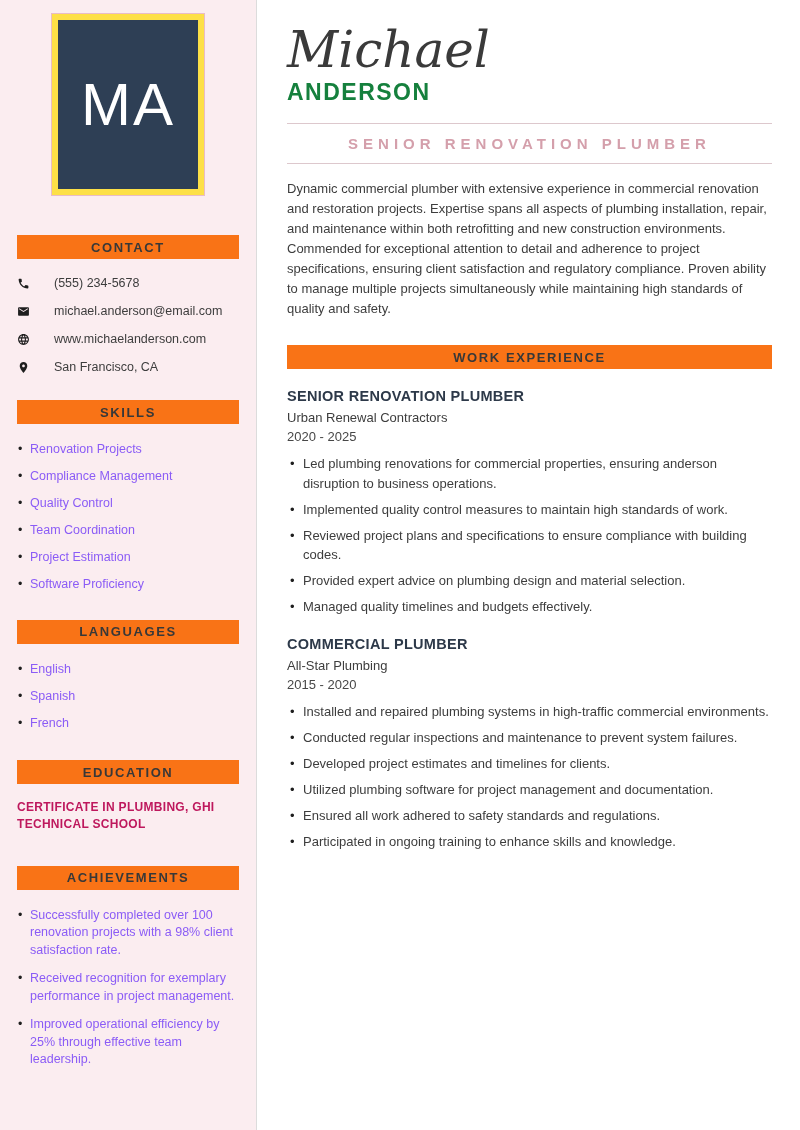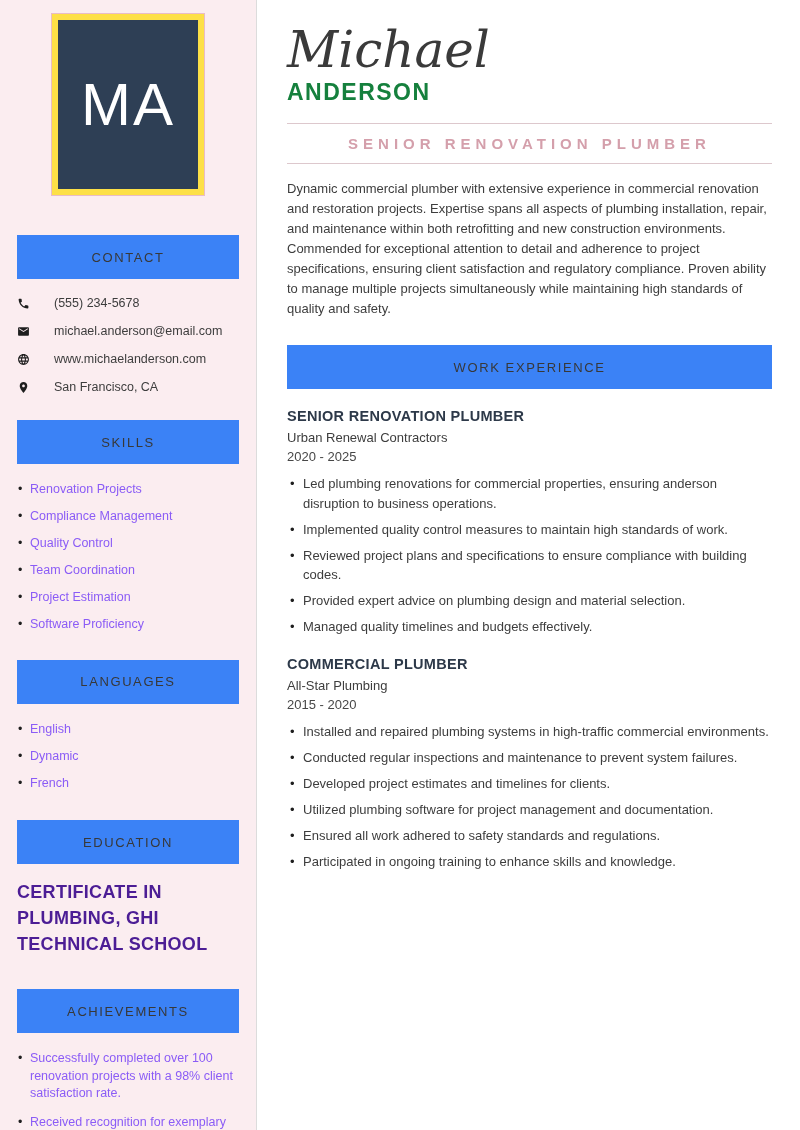--- a/index.html
+++ b/index.html
@@ -37,26 +37,26 @@
     align-items: center;
     justify-content: center;
   }
   .monogram-box span {
     color: #ffffff;
     font-size: 60px;
     letter-spacing: 2px;
     font-weight: 400;
   }
   .band {
-    background: #3b82f6;
-    height: 44px;
+    background: #f97316;
+    height: 24px;
     display: flex;
     align-items: center;
     justify-content: center;
-    font-weight: normal;
+    font-weight: bold;
     font-size: 13px;
     letter-spacing: 1.6px;
     color: #383838;
   }
   .sidebar .band { margin: 0 17px; }
   .sidebar .band.contact-band      { margin-top: 39px; }
   .sidebar .band.skills-band       { margin-top: 26px; }
   .sidebar .band.languages-band    { margin-top: 26px; }
   .sidebar .band.education-band    { margin-top: 28px; }
   .sidebar .band.achievements-band { margin-top: 32px; }
@@ -81,24 +81,24 @@
     line-height: 1.4;
     margin-bottom: 9.5px;
     color: #8b5cf6;
   }
   .dot-list li::before { content: "\2022"; position: absolute; left: 1px; top: 0; color: #1e1e1e; }
   .dot-list.loose li { margin-bottom: 11px; }
 
   .edu-text {
     margin: 15px 17px 0;
     font-weight: bold;
-    font-size: 18px;
+    font-size: 12px;
     line-height: 1.45;
     letter-spacing: 0.3px;
-    color: #4c1d95;
+    color: #be185d;
   }
 
   
   .main { flex: 1; padding: 24px 28px 0 30px; }
   .first-name {
     font-family: "DejaVu Serif", serif;
     font-style: italic;
     font-weight: 400;
     font-size: 50px;
     line-height: 1.05;
@@ -203,21 +203,21 @@
       <li>Compliance Management</li>
       <li>Quality Control</li>
       <li>Team Coordination</li>
       <li>Project Estimation</li>
       <li>Software Proficiency</li>
     </ul>
 
     <div class="band languages-band">LANGUAGES</div>
     <ul class="dot-list">
       <li>English</li>
-      <li>Dynamic</li>
+      <li>Spanish</li>
       <li>French</li>
     </ul>
 
     <div class="band education-band">EDUCATION</div>
     <div class="edu-text">CERTIFICATE IN PLUMBING, GHI TECHNICAL SCHOOL</div>
 
     <div class="band achievements-band">ACHIEVEMENTS</div>
     <ul class="dot-list loose">
       <li>Successfully completed over 100 renovation projects with a 98% client satisfaction rate.</li>
       <li>Received recognition for exemplary performance in project management.</li>

